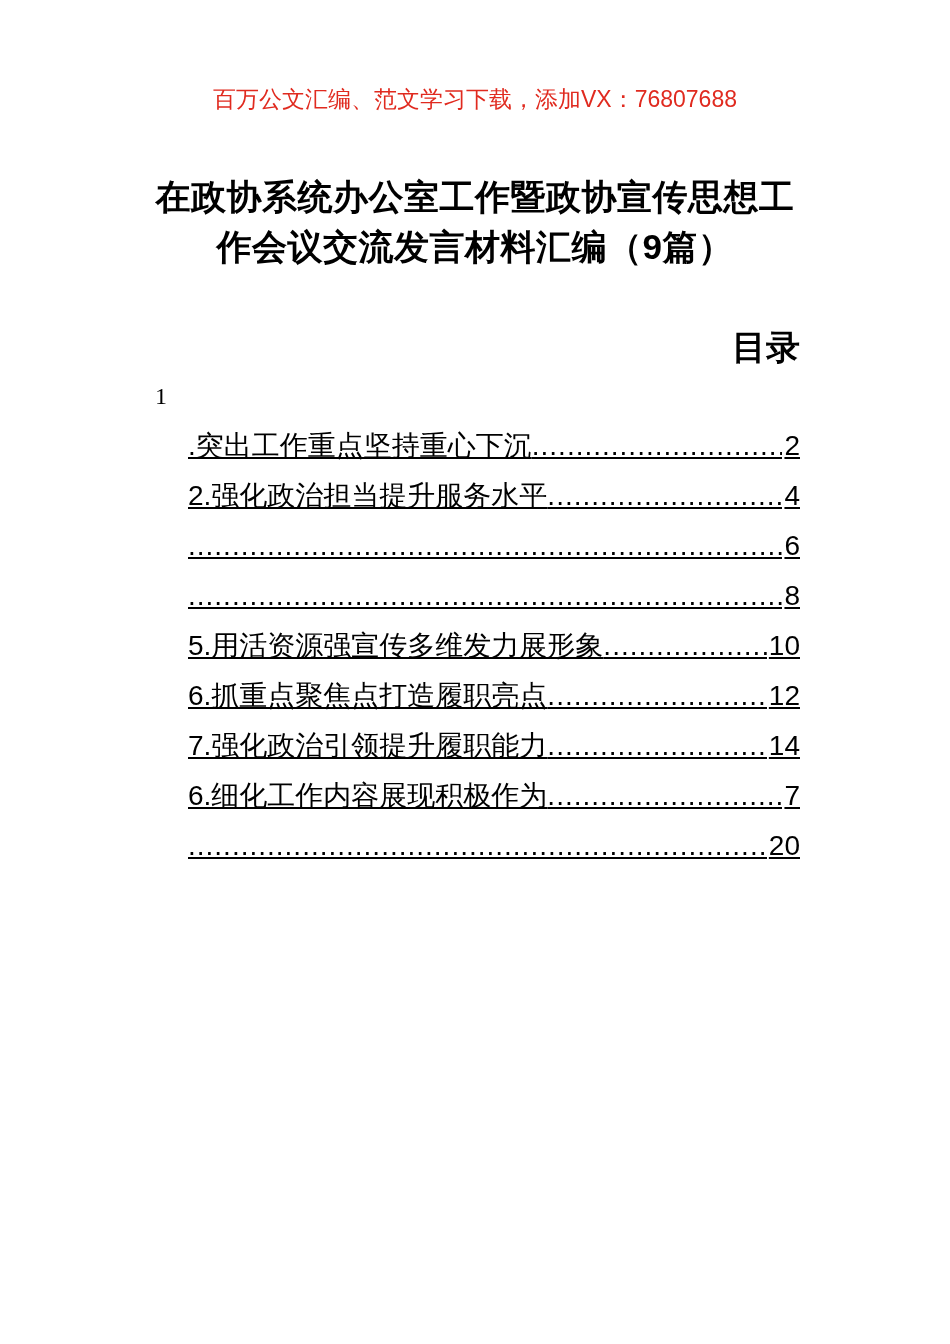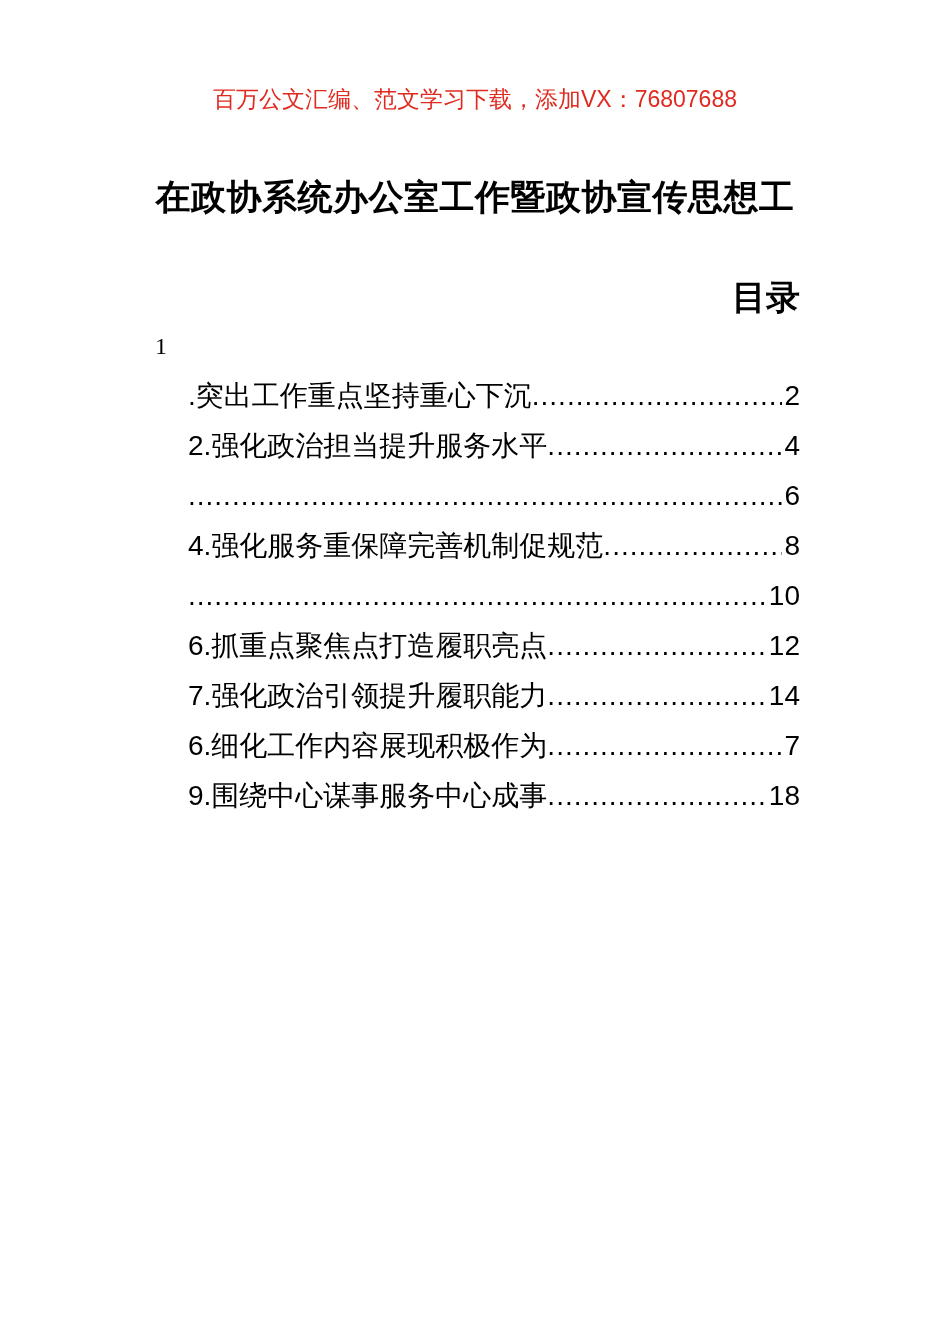--- a/index.html
+++ b/index.html
@@ -53,20 +53,21 @@
   .toc {
     margin-top: 12px;
     margin-left: 38px;
   }
   .toc-row {
     display: flex;
     align-items: baseline;
     font-size: 28px;
     line-height: 50px;
     cursor: pointer;
+    text-decoration: underline;
   }
   .toc-label {
     white-space: nowrap;
     flex: 0 0 auto;
   }
   .toc-leader {
     flex: 1 1 auto;
     overflow: hidden;
     white-space: nowrap;
     letter-spacing: 1px;
@@ -80,20 +81,21 @@
 </style>
 </head>
 <body>
 
 <div class="page">
   <div class="promo" style="color: rgb(224, 42, 31);">百万公文汇编、范文学习下载，添加VX：76807688</div>
 
   <div class="content">
     <h1 class="title">
       <span class="title-line">在政协系统办公室工作暨政协宣传思想工</span>
+      <span class="title-line">作会议交流发言材料汇编（9篇）</span>
     </h1>
 
     <h2 class="toc-heading">目录</h2>
 
     <div class="stray-number">1</div>
 
     <div class="toc" id="toc-list">
   <div class="toc-row">
     <span class="toc-label">.突出工作重点坚持重心下沉</span>
     <span class="toc-leader">........................................................................................................................</span>
@@ -105,26 +107,26 @@
     <span class="toc-leader">........................................................................................................................</span>
     <span class="toc-page">4</span>
   </div>
 
   <div class="toc-row">
     <span class="toc-leader">........................................................................................................................</span>
     <span class="toc-page">6</span>
   </div>
 
   <div class="toc-row">
-    <span class="toc-label">4.强化服务重保障完善机制促规范</span>
     <span class="toc-leader">........................................................................................................................</span>
     <span class="toc-page">8</span>
   </div>
 
   <div class="toc-row">
+    <span class="toc-label">5.用活资源强宣传多维发力展形象</span>
     <span class="toc-leader">........................................................................................................................</span>
     <span class="toc-page">10</span>
   </div>
 
   <div class="toc-row">
     <span class="toc-label">6.抓重点聚焦点打造履职亮点</span>
     <span class="toc-leader">........................................................................................................................</span>
     <span class="toc-page">12</span>
   </div>
 
@@ -134,19 +136,18 @@
     <span class="toc-page">14</span>
   </div>
 
   <div class="toc-row">
     <span class="toc-label">6.细化工作内容展现积极作为</span>
     <span class="toc-leader">........................................................................................................................</span>
     <span class="toc-page">7</span>
   </div>
 
   <div class="toc-row">
-    <span class="toc-label">9.围绕中心谋事服务中心成事</span>
     <span class="toc-leader">........................................................................................................................</span>
-    <span class="toc-page">18</span>
+    <span class="toc-page">20</span>
   </div>
 </div>
   </div>
 </div>
 
 </body></html>

